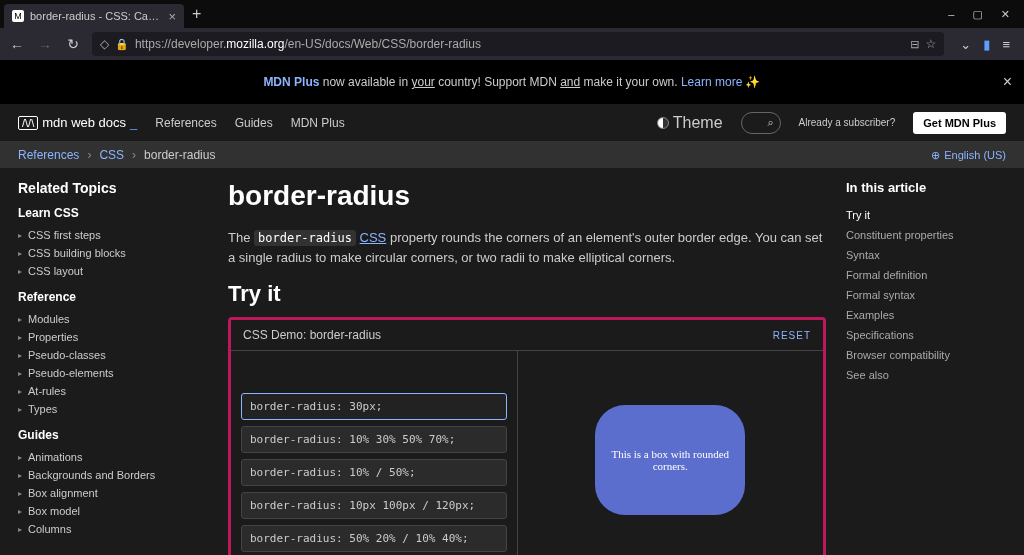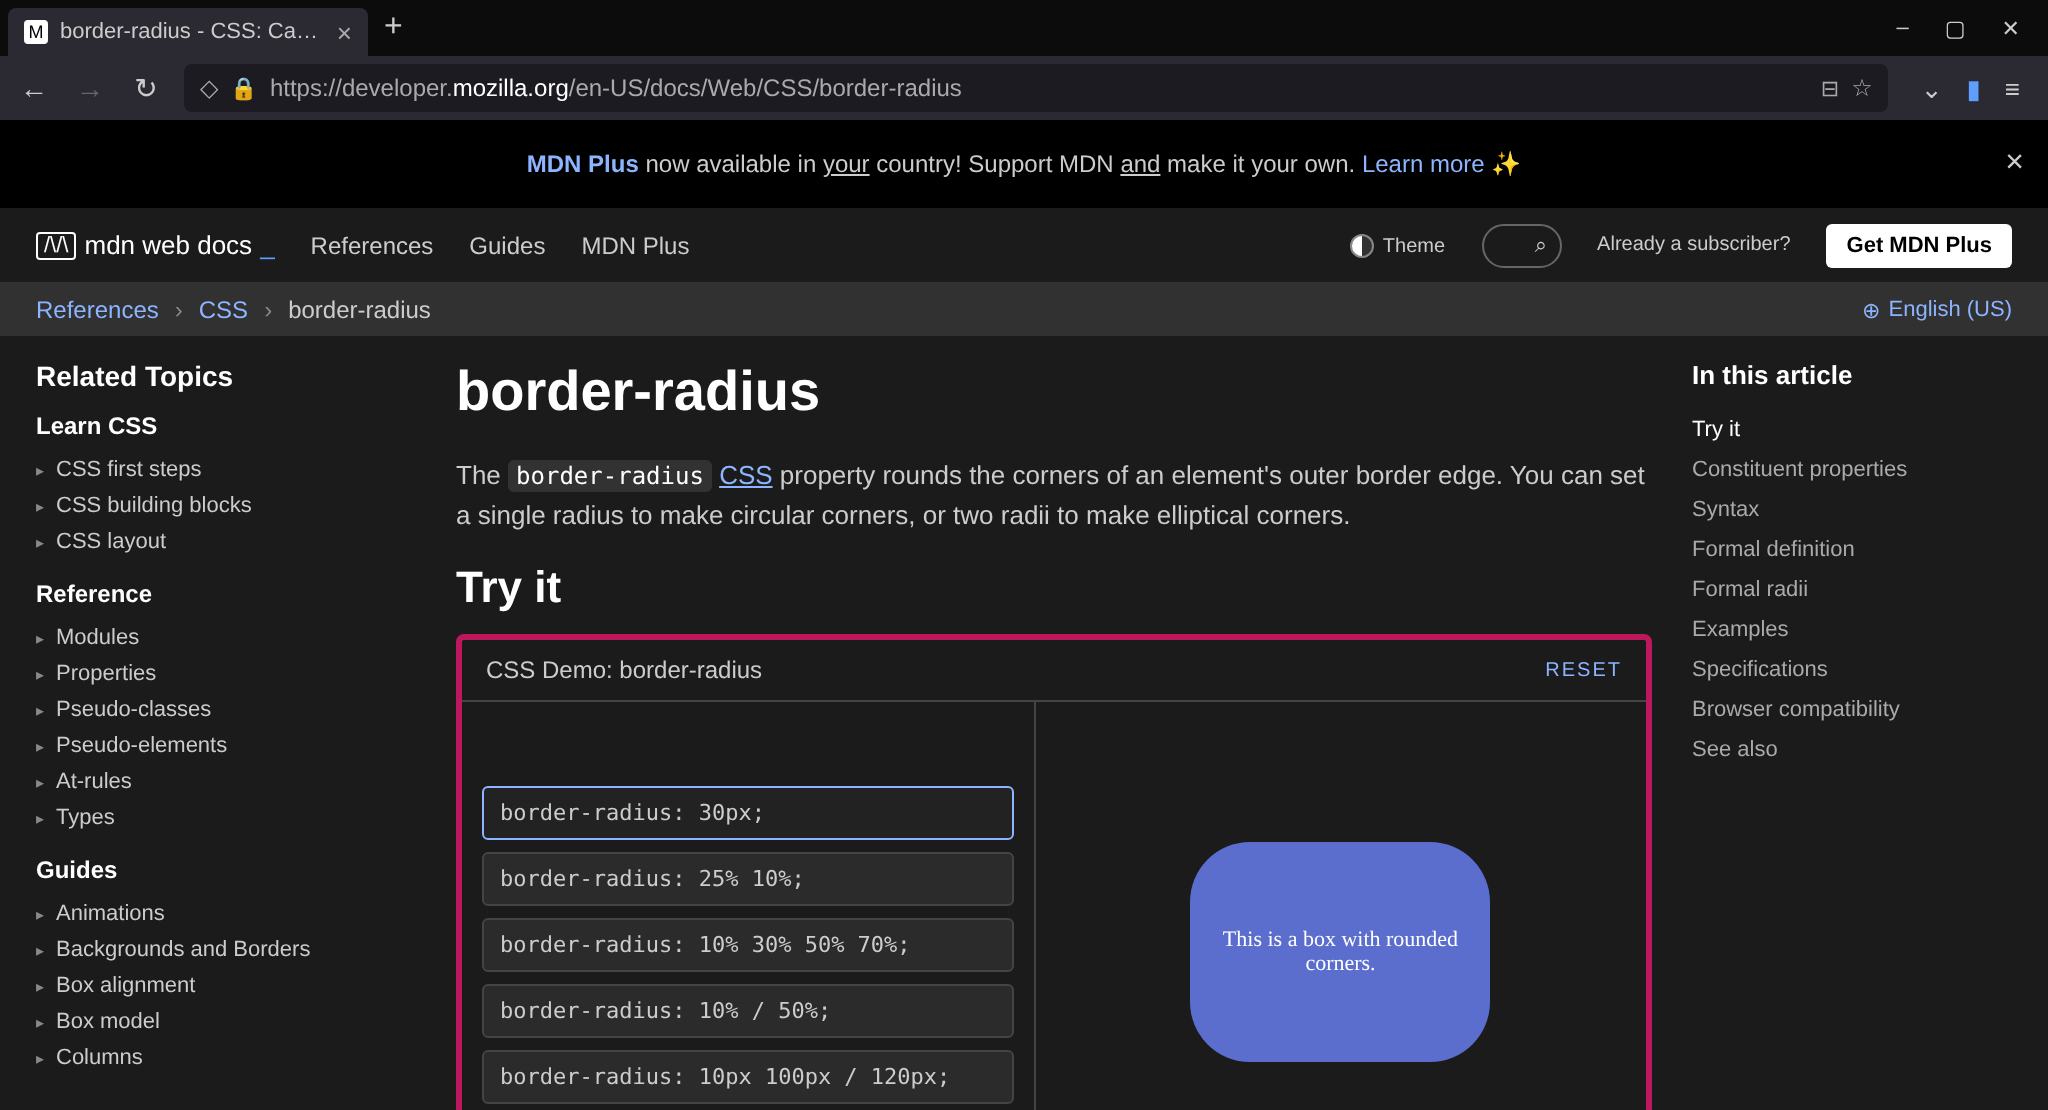--- a/index.html
+++ b/index.html
@@ -63,21 +63,21 @@
 .mdn-header {
   display: flex; align-items: center; height: 38px;
   padding: 0 18px; background: #1b1b1b; gap: 18px;
   border-bottom: 1px solid #333;
 }
 .logo { display: flex; align-items: center; gap: 4px; font-size: 13px; }
 .logo .m { border:1px solid #fff; padding:0 3px; font-size:11px; border-radius:2px;}
 .logo .underscore { color: #5e9eff; }
 .mdn-header .nav-link { color: #ccc; font-size: 12px; cursor: pointer; }
 .mdn-header .spacer { flex: 1; }
-.theme-toggle { display:flex; align-items:flex-end; gap:4px; font-size:10px; color:#ccc; cursor:pointer;}
+.theme-toggle { display:flex; align-items:center; gap:4px; font-size:16px; color:#ccc; cursor:pointer;}
 .theme-toggle .half { width:12px; height:12px; border-radius:50%; background: linear-gradient(90deg,#fff 50%,#333 50%); border:1px solid #888;}
 .search-pill {
   width: 40px; height: 22px; border:1px solid #666; border-radius: 11px;
   display:flex; align-items:center; justify-content:flex-end; padding-right:6px;
   color:#ccc; font-size:11px; cursor:pointer;
 }
 .subscriber { font-size: 10px; color:#ccc; }
 .get-plus {
   background: #fff; color: #000; font-size: 11px; font-weight: 600;
   padding: 5px 10px; border-radius: 3px; cursor: pointer;
@@ -258,41 +258,40 @@
     </p>
     <h2>Try it</h2>
     <div class="demo-box">
       <div class="demo-head">
         <span>CSS Demo: border-radius</span>
         <span class="reset">RESET</span>
       </div>
       <div class="demo-body">
         <div class="demo-left" id="demo-opts">
             <div class="demo-opt selected">border-radius: 30px;</div>
-            <div class="demo-opt">border-radius: 25% 10%;</div>
             <div class="demo-opt">border-radius: 10% 30% 50% 70%;</div>
             <div class="demo-opt">border-radius: 10% / 50%;</div>
             <div class="demo-opt">border-radius: 10px 100px / 120px;</div>
             <div class="demo-opt">border-radius: 50% 20% / 10% 40%;</div>
           </div>
         <div class="demo-right">
           <div class="rbox">This is a box with rounded corners.</div>
         </div>
       </div>
     </div>
 
   </article>
 
   <nav class="toc">
     <h3>In this article</h3>
     <ul id="toc-list">
         <li class="active">Try it</li>
         <li>Constituent properties</li>
         <li>Syntax</li>
         <li>Formal definition</li>
-        <li>Formal radii</li>
+        <li>Formal syntax</li>
         <li>Examples</li>
         <li>Specifications</li>
         <li>Browser compatibility</li>
         <li>See also</li>
       </ul>
   </nav>
 </div>
 
 </body></html>

